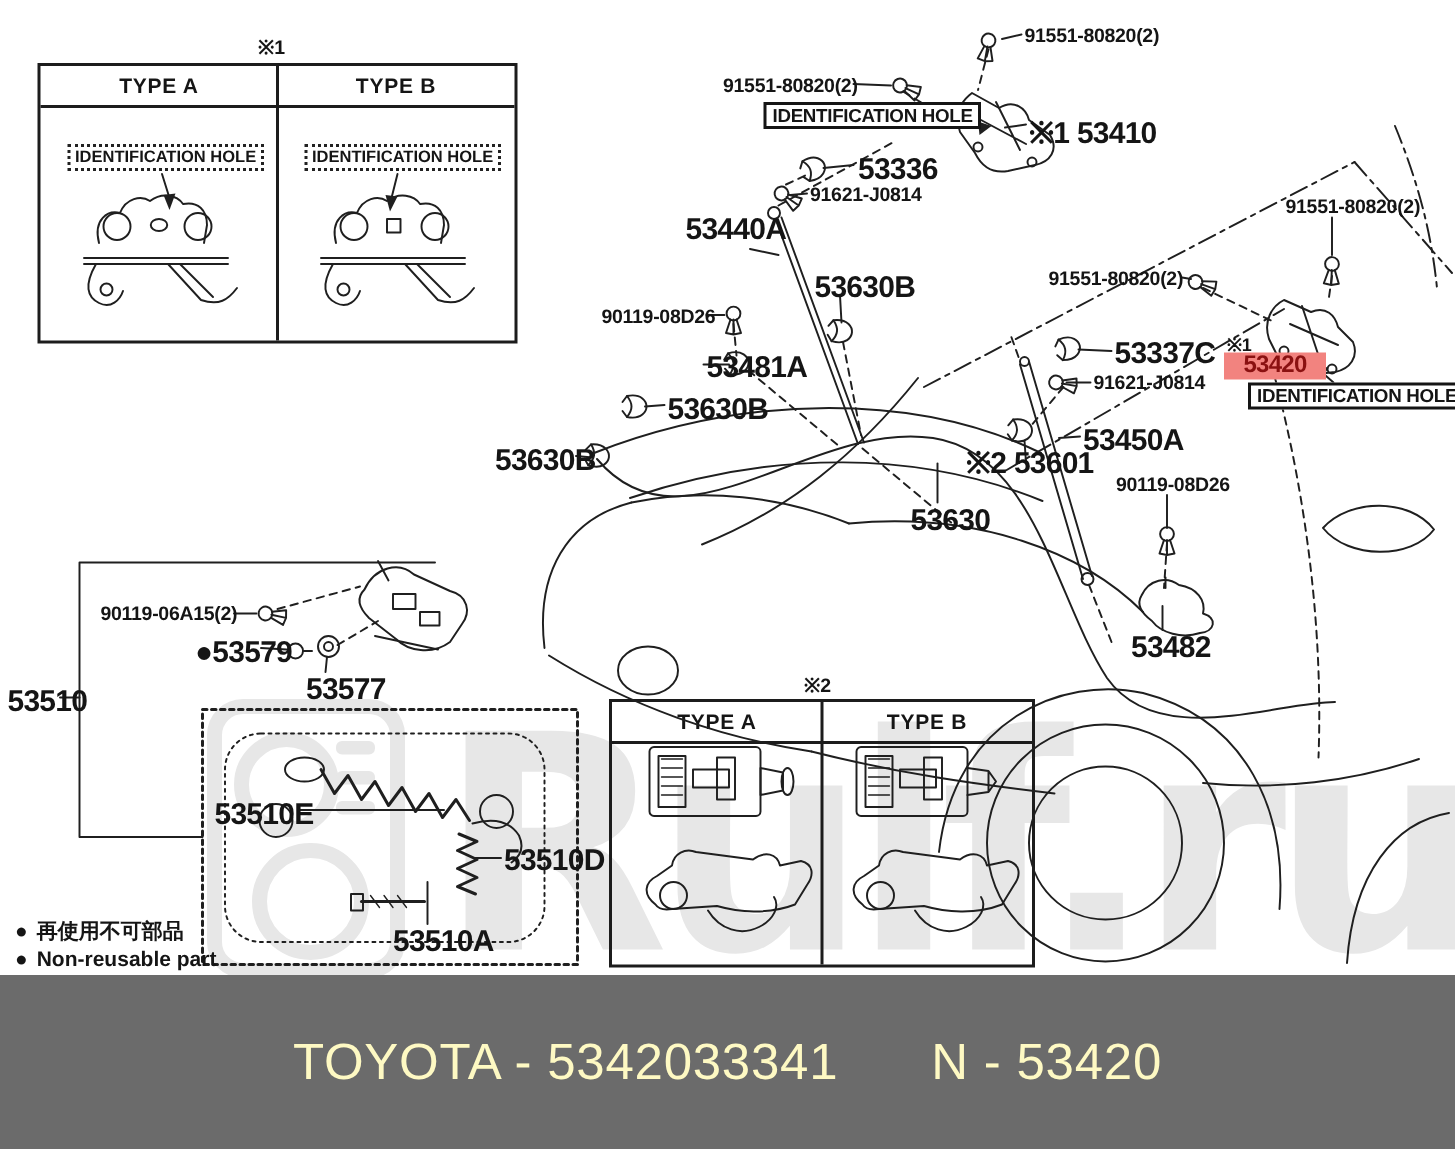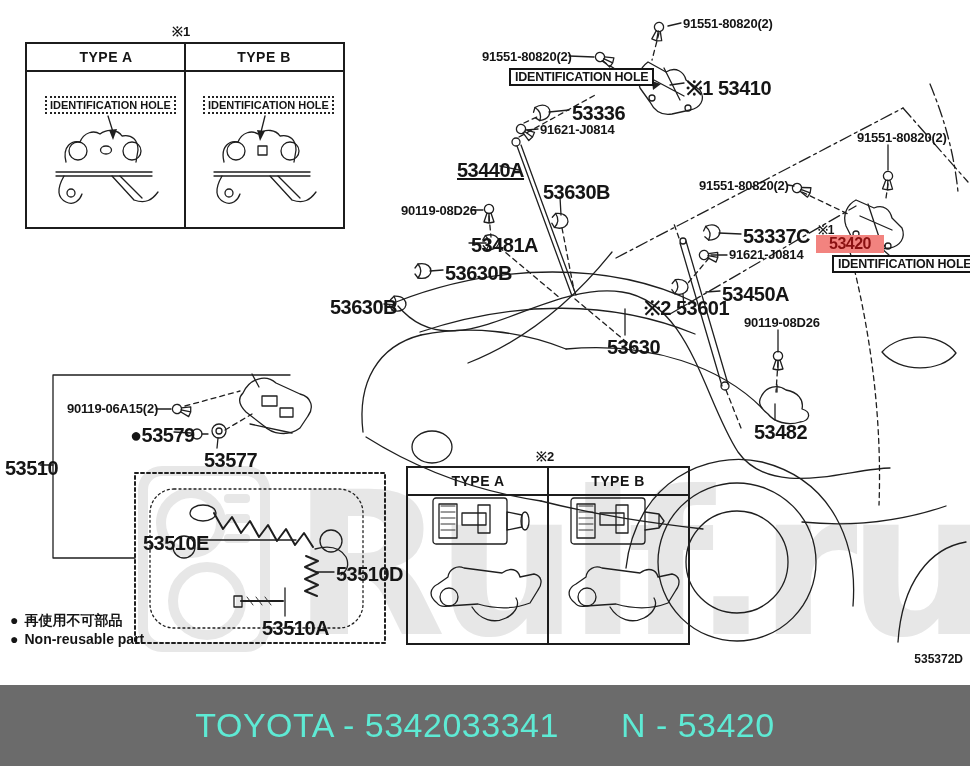--- a/index.html
+++ b/index.html
@@ -40,23 +40,23 @@
   .callout.big{font-size:20px;letter-spacing:-.5px;}
   .callout.note{font-size:12px;}
   .callout.boxed{border:2px solid #151515;padding:0 4px;font-size:12.5px;background:#fff;}
   .callout.highlight{background:var(--hl-bg,#f2837f);color:var(--hl-fg,#8a1111);
       font-size:16px;padding:0 13px;letter-spacing:-.5px;}
   
   .legend{position:absolute;left:10px;top:611px;z-index:3;}
   .legend .lrow{font:700 14px "Liberation Sans",sans-serif;line-height:19px;}
   .legend .lrow span{margin-right:6px;}
   .doccode{position:absolute;right:7px;top:652px;z-index:3;font:700 12px "Liberation Sans",sans-serif;}
-  .footer{position:absolute;left:0;right:0;bottom:0;height:81px;background:var(--footer-bg,#6b6b6b);
+  .footer{position:absolute;left:0;right:0;bottom:0;height:116px;background:var(--footer-bg,#6b6b6b);
       display:flex;align-items:center;justify-content:center;gap:62px;z-index:4;
-      color:#5eead4;font:400 34px "Liberation Sans",sans-serif;letter-spacing:.5px;}
+      color:#fef9c3;font:400 34px "Liberation Sans",sans-serif;letter-spacing:.5px;}
 </style>
 </head>
 <body>
 
 <div class="stage">
 
   <div class="wm-badge">
     <div class="ring"></div>
       <div class="b b1"></div>
       <div class="b b2"></div>
@@ -289,21 +289,21 @@
     </g>
   </svg>
 
   <div id="callouts">
       <div class="callout plain" style="left: 683px; top: 16px;">91551-80820(2)</div>
       <div class="callout plain" style="left: 482px; top: 49px;">91551-80820(2)</div>
       <div class="callout boxed" style="left: 509px; top: 68px;">IDENTIFICATION HOLE</div>
       <div class="callout big" style="left: 686px; top: 74px;">※1 53410</div>
       <div class="callout big" style="left: 572px; top: 102px;">53336</div>
       <div class="callout plain" style="left: 540px; top: 122px;">91621-J0814</div>
-      <div class="callout big" style="left: 457px; top: 159px; text-decoration: underline;">53440A</div>
+      <div class="callout big" style="left: 457px; top: 142px;">53440A</div>
       <div class="callout big" style="left: 543px; top: 181px;">53630B</div>
       <div class="callout plain" style="left: 401px; top: 203px;">90119-08D26</div>
       <div class="callout big" style="left: 427px; top: 234px; margin-left: 44px;">53481A</div>
       <div class="callout big" style="left: 445px; top: 262px;">53630B</div>
       <div class="callout big" style="left: 330px; top: 296px;">53630B</div>
       <div class="callout plain" style="left: 857px; top: 130px;">91551-80820(2)</div>
       <div class="callout plain" style="left: 699px; top: 178px;">91551-80820(2)</div>
       <div class="callout big" style="left: 743px; top: 225px;">53337C</div>
       <div class="callout note" style="left: 818px; top: 221px;">※1</div>
       <div class="callout highlight" style="left: 816px; top: 235px;">53420</div>

